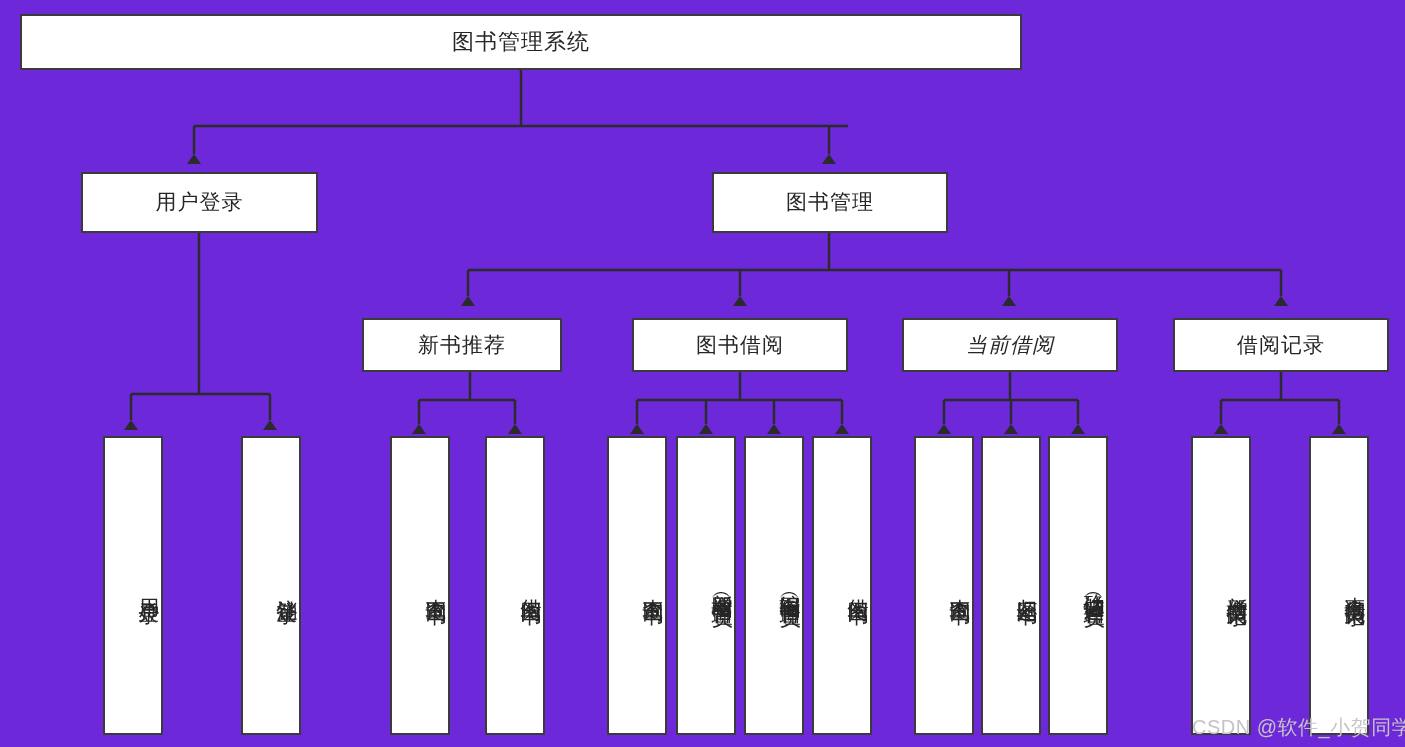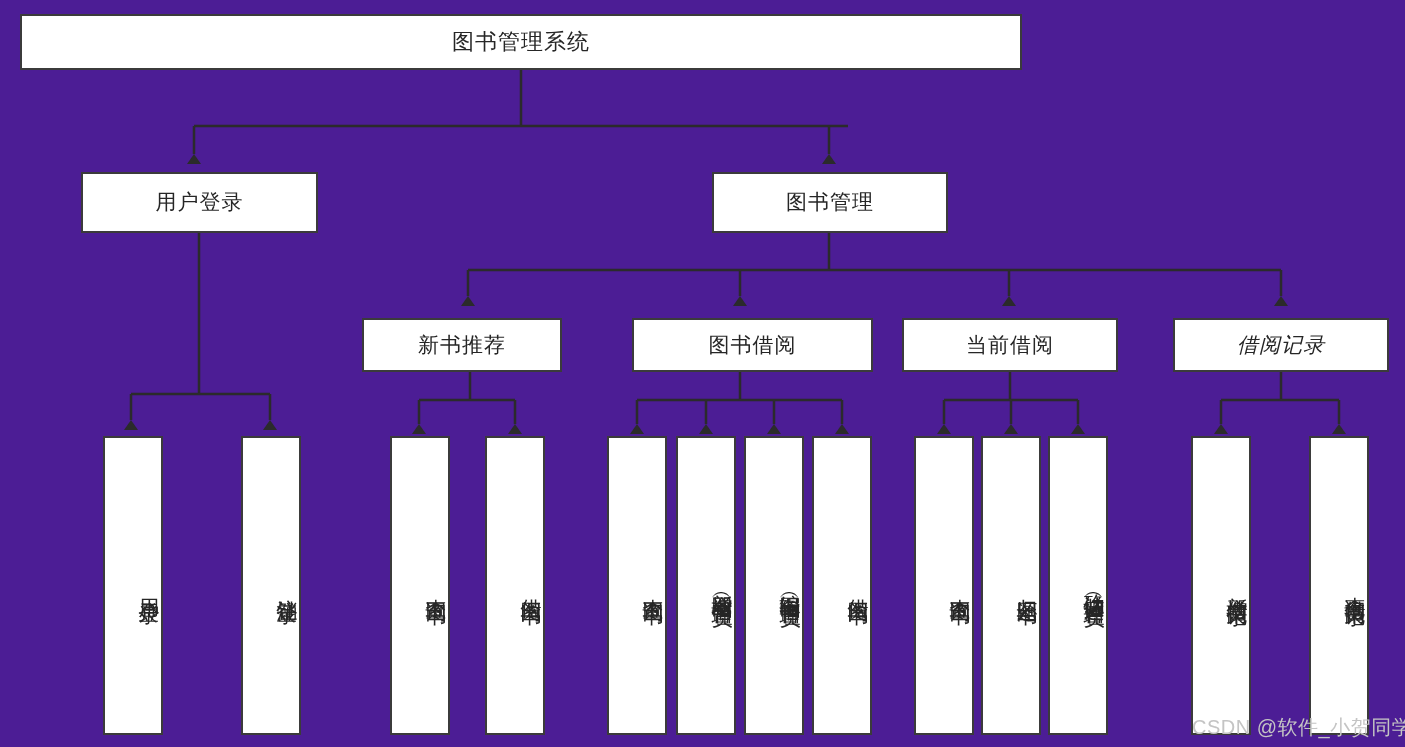--- a/index.html
+++ b/index.html
@@ -8,21 +8,21 @@
     padding: 0;
     background: #ffffff;
   }
   body {
     font-family: "Liberation Sans", "DejaVu Sans", sans-serif;
   }
   #canvas {
     position: relative;
     width: 1405px;
     height: 747px;
-    background: #4c1d95;
+    background: #6d28d9;
     overflow: hidden;
   }
   svg#wires {
     position: absolute;
     left: 0;
     top: 0;
     width: 1405px;
     height: 747px;
     pointer-events: none;
   }
@@ -130,27 +130,27 @@
   <div class="node h" style="left:81px; top:172px; width:237px; height:61px;">
     <span>用户登录</span>
   </div>
   <div class="node h" style="left:712px; top:172px; width:236px; height:61px;">
     <span>图书管理</span>
   </div>
 
   <div class="node h" style="left:362px; top:318px; width:200px; height:54px;">
     <span>新书推荐</span>
   </div>
-  <div class="node h" style="left:632px; top:318px; width:241px; height:54px;">
+  <div class="node h" style="left:632px; top:318px; width:216px; height:54px;">
     <span>图书借阅</span>
   </div>
-  <div class="node h" style="left:902px; top:318px; width:216px; height:54px;">
+  <div class="node h" style="left:902px; top:318px; width:216px; height:54px;font-style:italic;">
     <span>当前借阅</span>
   </div>
-  <div class="node h" style="left:1173px; top:318px; width:216px; height:54px;font-style:italic;">
+  <div class="node h" style="left:1173px; top:318px; width:216px; height:54px;">
     <span>借阅记录</span>
   </div>
 
   <div class="node v" style="left:103px; top:436px; width:60px; height:299px;">
     <span class="vtext">用户登录</span>
   </div>
   <div class="node v" style="left:241px; top:436px; width:60px; height:299px;">
     <span class="vtext">注销登录</span>
   </div>
 

